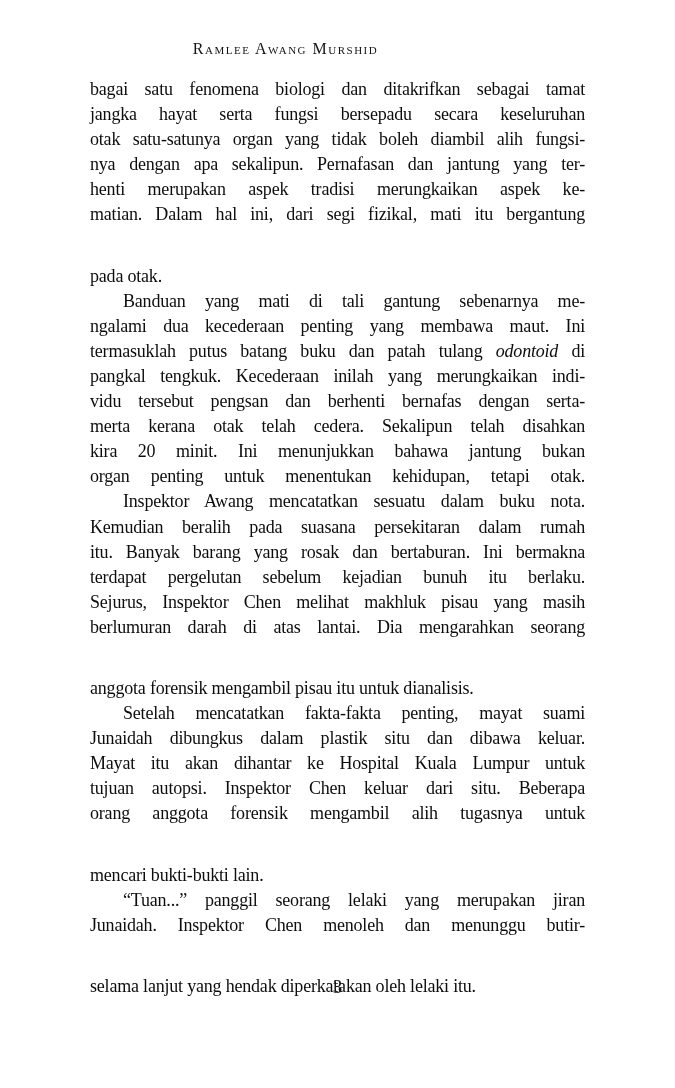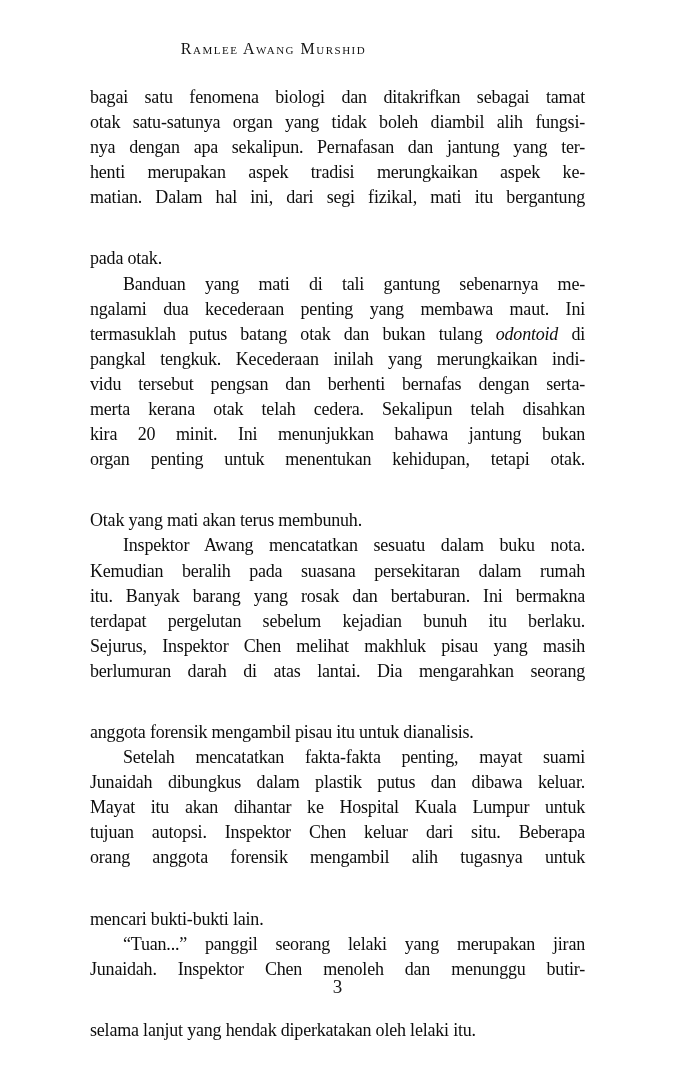--- a/index.html
+++ b/index.html
@@ -9,31 +9,31 @@
     height: 1088px;
     margin: 0 auto;
     background: #ffffff;
     color: #0d0d0d;
     font-family: "Liberation Serif", "DejaVu Serif", serif;
     overflow: hidden;
   }
   .running-header {
     position: absolute;
     top: 40px;
-    left: 1px;
+    left: 13px;
     width: 545px;
     text-align: center;
     font-variant: small-caps;
     font-size: 16px;
     letter-spacing: 1.5px;
     color: #141414;
   }
   .text-block {
     position: absolute;
-    top: 85px;
+    top: 77px;
     left: 90px;
     width: 495px;
     font-size: 18px;
     letter-spacing: -0.2px;
     line-height: 25.1px;
     color: #0d0d0d;
   }
   .para { margin: 0; }
   .line {
     text-align: justify;
@@ -55,49 +55,49 @@
 </style>
 </head>
 <body>
 
 <div class="page">
   <div class="running-header">Ramlee Awang Murshid</div>
 
   <div class="text-block">
       <div class="para">
         <div class="line"><span>bagai satu fenomena biologi dan ditakrifkan sebagai tamat</span></div>
+        <div class="line"><span>jangka hayat serta fungsi bersepadu secara keseluruhan</span></div>
         <div class="line"><span>otak satu-satunya organ yang tidak boleh diambil alih fungsi-</span></div>
         <div class="line"><span>nya dengan apa sekalipun. Pernafasan dan jantung yang ter-</span></div>
         <div class="line"><span>henti merupakan aspek tradisi merungkaikan aspek ke-</span></div>
         <div class="line"><span>matian. Dalam hal ini, dari segi fizikal, mati itu bergantung</span></div>
         <div class="line last"><span>pada otak.</span></div>
       </div>
       <div class="para">
         <div class="line indent"><span>Banduan yang mati di tali gantung sebenarnya me-</span></div>
         <div class="line"><span>ngalami dua kecederaan penting yang membawa maut. Ini</span></div>
-        <div class="line"><span>termasuklah putus batang otak dan bukan tulang </span><i>odontoid</i><span> di</span></div>
+        <div class="line"><span>termasuklah putus batang buku dan patah tulang </span><i>odontoid</i><span> di</span></div>
         <div class="line"><span>pangkal tengkuk. Kecederaan inilah yang merungkaikan indi-</span></div>
         <div class="line"><span>vidu tersebut pengsan dan berhenti bernafas dengan serta-</span></div>
         <div class="line"><span>merta kerana otak telah cedera. Sekalipun telah disahkan</span></div>
         <div class="line"><span>kira 20 minit. Ini menunjukkan bahawa jantung bukan</span></div>
         <div class="line"><span>organ penting untuk menentukan kehidupan, tetapi otak.</span></div>
-        <div class="line last"><span>Otak yang mati akan terus membunuh.</span></div>
       </div>
       <div class="para">
         <div class="line indent"><span>Inspektor Awang mencatatkan sesuatu dalam buku nota.</span></div>
         <div class="line"><span>Kemudian beralih pada suasana persekitaran dalam rumah</span></div>
         <div class="line"><span>itu. Banyak barang yang rosak dan bertaburan. Ini bermakna</span></div>
         <div class="line"><span>terdapat pergelutan sebelum kejadian bunuh itu berlaku.</span></div>
         <div class="line"><span>Sejurus, Inspektor Chen melihat makhluk pisau yang masih</span></div>
         <div class="line"><span>berlumuran darah di atas lantai. Dia mengarahkan seorang</span></div>
         <div class="line last"><span>anggota forensik mengambil pisau itu untuk dianalisis.</span></div>
       </div>
       <div class="para">
         <div class="line indent"><span>Setelah mencatatkan fakta-fakta penting, mayat suami</span></div>
-        <div class="line"><span>Junaidah dibungkus dalam plastik putus dan dibawa keluar.</span></div>
+        <div class="line"><span>Junaidah dibungkus dalam plastik situ dan dibawa keluar.</span></div>
         <div class="line"><span>Mayat itu akan dihantar ke Hospital Kuala Lumpur untuk</span></div>
         <div class="line"><span>tujuan autopsi. Inspektor Chen keluar dari situ. Beberapa</span></div>
         <div class="line"><span>orang anggota forensik mengambil alih tugasnya untuk</span></div>
         <div class="line last"><span>mencari bukti-bukti lain.</span></div>
       </div>
       <div class="para">
         <div class="line indent"><span>“Tuan...” panggil seorang lelaki yang merupakan jiran</span></div>
         <div class="line"><span>Junaidah. Inspektor Chen menoleh dan menunggu butir-</span></div>
         <div class="line last"><span>selama lanjut yang hendak diperkatakan oleh lelaki itu.</span></div>
       </div>

